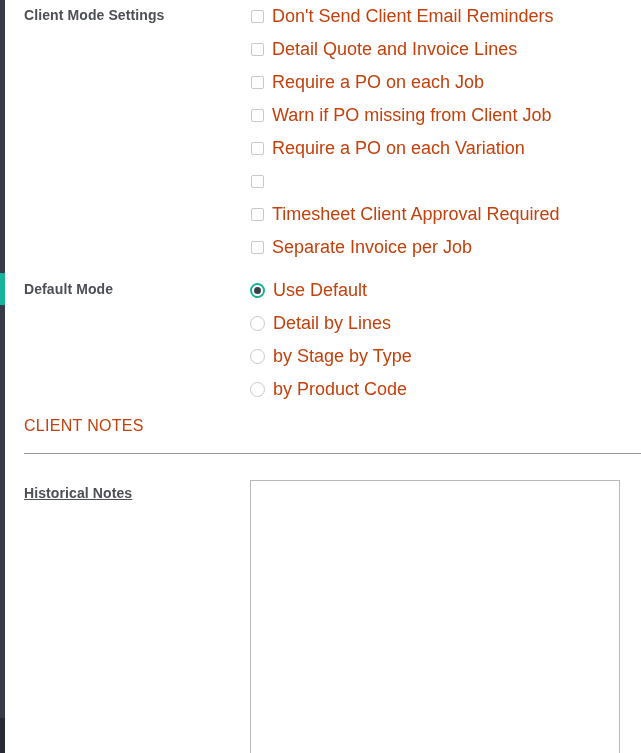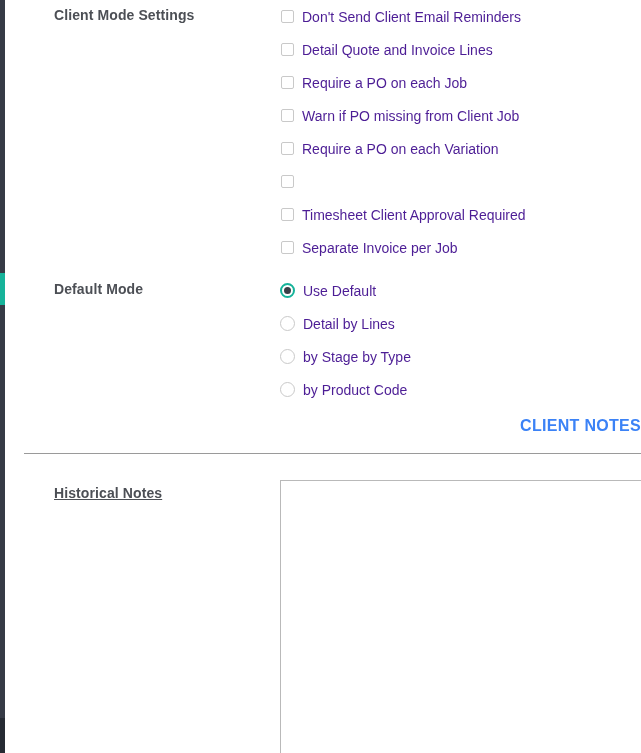--- a/index.html
+++ b/index.html
@@ -28,39 +28,39 @@
     background: #262b33;
   }
 
   
   .content {
     position: absolute; left: 5px; top: 0;
     width: 636px; height: 753px;
     padding-left: 19px;
   }
 
-  .form-row { display: flex; align-items: flex-start; margin-left: 30px; }
+  .form-row { display: flex; align-items: flex-start; }
   .label-col {
     width: 226px; flex: 0 0 226px;
     padding-top: 7px;
     font-size: 14px; font-weight: 700;
     color: #4c4f55;
     letter-spacing: 0.1px;
   }
   .control-col { flex: 1 1 auto; }
 
   .option-row {
     height: 33px;
     display: flex; align-items: center;
     cursor: default;
   }
   .option-label {
     margin-left: 8px;
-    font-size: 14px;
-    color: #4c1d95;
+    font-size: 18px;
+    color: #c2410c;
   }
 
   .checkbox {
     width: 13px; height: 13px;
     margin-left: 1px;
     border: 1px solid #c9c9c9;
     border-radius: 2px;
     background: #fff;
     flex: 0 0 13px;
   }
@@ -80,24 +80,23 @@
     width: 7px; height: 7px;
     margin: -3.5px 0 0 -3.5px;
     border-radius: 50%;
     background: #3a3f47;
   }
 
   .invoice-mode-row { margin-top: 10px; }
 
   .section-header {
     margin-top: 11px;
-    font-size: 16px; font-weight: 700;
-    color: #3b82f6;
+    font-size: 16px; font-weight: 400;
+    color: #c2410c;
     letter-spacing: 0.3px;
-    text-align: right;
   }
   .section-divider {
     margin-top: 18px;
     border: none;
     border-top: 1px solid #9a9a9a;
     width: 617px;
     height: 0;
   }
 
   .notes-row { margin-top: 26px; }

